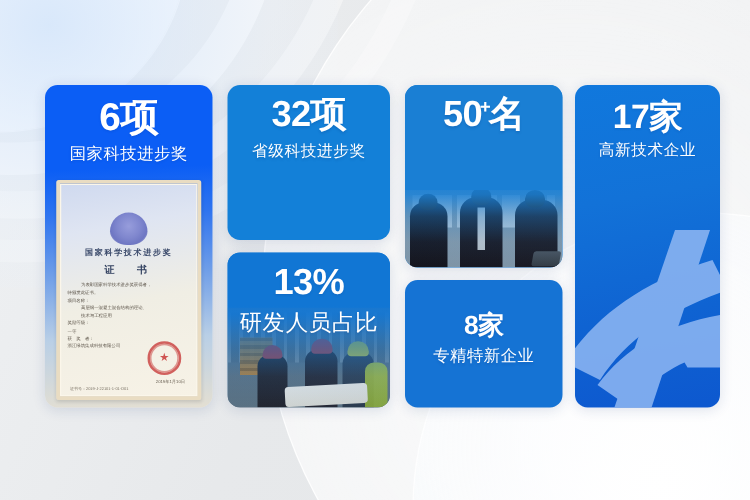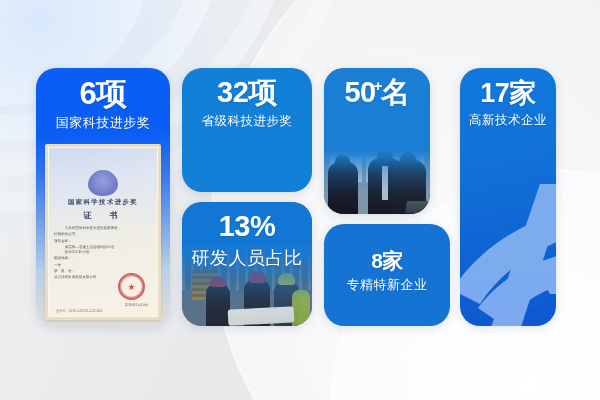--- a/index.html
+++ b/index.html
@@ -40,21 +40,21 @@
             background:radial-gradient(circle at 40% 40%, rgba(255,255,255,.95) 0%, rgba(248,250,252,.7) 60%, rgba(240,243,246,0) 75%);
             border:1px solid rgba(255,255,255,.8); }
   .sweep3 { width:330px; height:330px; left:380px; top:240px;
             background:radial-gradient(circle at 45% 45%, rgba(255,255,255,.9) 0%, rgba(250,251,253,.55) 65%, rgba(240,243,246,0) 78%); }
 
   
   .board { position:absolute; inset:0; z-index:2; }
 
   .card {
     position:absolute;
-    border-radius:20px;
+    border-radius:10px;
     overflow:hidden;
     color:#fff;
     box-shadow:0 2px 10px rgba(25,60,120,.14);
   }
 
   .card .txt { position:relative; z-index:3; padding:10px 0 0 0; text-align:center; }
 
   .num {
     font-weight:bold;
     line-height:1.02;
@@ -131,21 +131,21 @@
   .photo-factory .p3:before{ content:""; position:absolute; left:4px; top:-9px; width:17px; height:12px;
         background:#cfd44a; border-radius:8px 8px 3px 3px; }
   .photo-factory .p4 { position:absolute; right:2px; bottom:0; width:18px; height:36px;
         background:linear-gradient(180deg,#b8d24a 0%,#8fae36 100%); border-radius:7px 7px 0 0; opacity:.9; }
   .photo-factory .paper{ position:absolute; left:46px; bottom:2px; width:66px; height:16px;
         background:linear-gradient(180deg,#f2f2ee 0%,#d9dad4 100%);
         border-radius:3px; transform:rotate(-3deg); }
   #c3 .veil { background:linear-gradient(180deg,#1176d4 0%,rgba(17,118,212,.92) 40%,rgba(22,105,180,.55) 62%,rgba(30,90,150,.2) 80%,rgba(30,90,150,.06) 100%); }
 
   
-  #c4 { left:324px; top:68px; width:106px; height:146px; background:#1a7fd4; }
+  #c4 { left:324px; top:68px; width:126px; height:146px; background:#1a7fd4; }
   #c4 .num { font-size:29px; }
   #c4 .lbl { font-size:13px; margin-top:4px; }
 
   .photo-meeting { position:absolute; left:0; right:0; bottom:0; height:62px; z-index:1; }
   .photo-meeting .room { position:absolute; inset:0;
         background:linear-gradient(180deg,#9fb2bf 0%,#8ea3b3 45%,#7e94a6 100%); }
   .photo-meeting .win  { position:absolute; left:6px; top:4px; right:6px; height:26px;
         background:repeating-linear-gradient(90deg,rgba(226,236,244,.7) 0 14px,rgba(150,170,186,.55) 14px 18px); }
   .photo-meeting .m1 { position:absolute; left:4px; bottom:0; width:30px; height:52px;
         background:linear-gradient(180deg,#1c1c26 0%,#15151d 100%); border-radius:11px 11px 0 0; }
@@ -165,21 +165,21 @@
         background:linear-gradient(180deg,#4a5560 0%,#343d46 100%); border-radius:2px; transform:skewX(-10deg); }
   #c4 .veil { background:linear-gradient(180deg,#1a7fd4 0%,#1a7fd4 52%,rgba(26,127,212,.88) 60%,rgba(26,115,190,.42) 72%,rgba(30,100,165,.1) 86%,rgba(30,100,165,0) 100%); }
 
   
   #c5 { left:324px; top:224px; width:126px; height:102px; background:#1573d4; }
   #c5 .num { font-size:21px;margin-top:12px; }
   #c5 .lbl { font-size:13px; margin-top:5px; }
   #c5 .txt { padding-top:14px; }
 
   
-  #c6 { left:460px; top:68px; width:96px; height:258px;
+  #c6 { left:460px; top:68px; width:116px; height:258px;
         background:linear-gradient(170deg,#1078dd 0%,#1272d8 35%,#0f63d2 70%,#0d58cf 100%); }
   #c6 .num { font-size:27px; }
   #c6 .lbl { font-size:12.5px; margin-top:4px;text-align:center; }
   #c6 .txt { padding-top:12px; }
 
   
   .wm { position:absolute; left:-16px; bottom:-22px; width:150px; height:190px; z-index:1;
         opacity:.88; pointer-events:none; }
   .wm svg { width:100%; height:100%; display:block; }
 </style>

